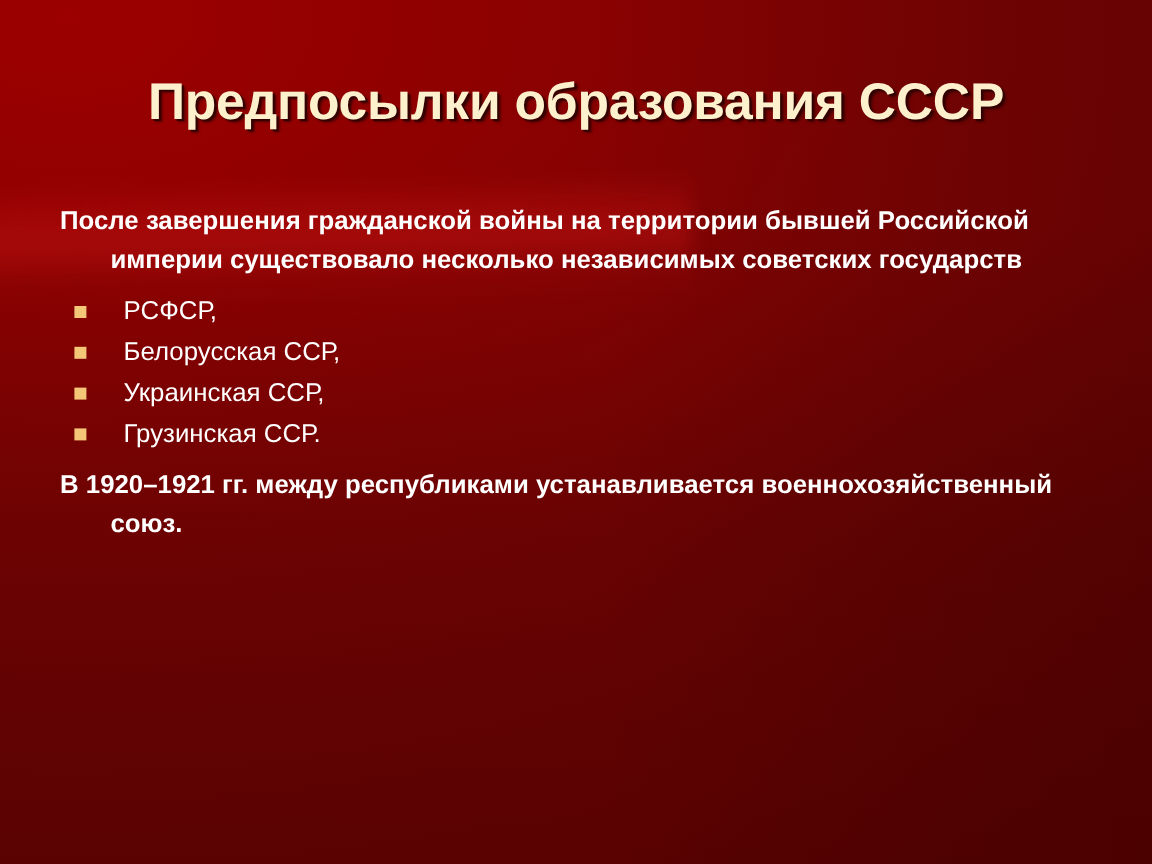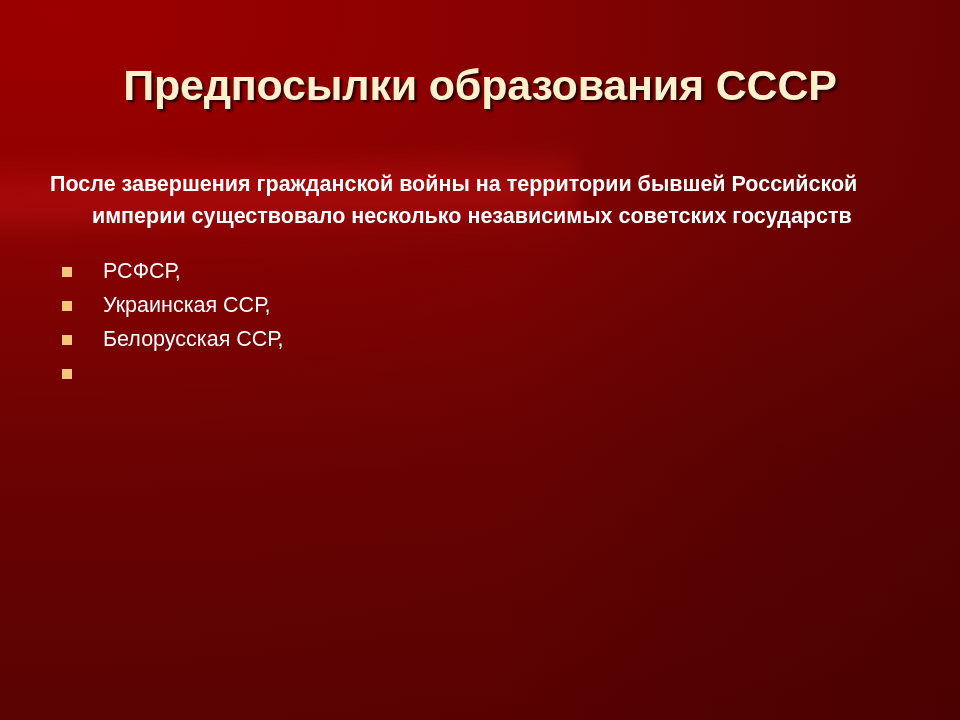--- a/index.html
+++ b/index.html
@@ -113,21 +113,21 @@
 
   
   .para.hang {
     padding-left: 42px;
     text-indent: -42px;
     font-weight: bold;
   }
 
   .bullet-list {
     list-style: none;
-    margin: 16px 0 6px 0;
+    margin: 4px 0 6px 0;
     padding: 0;
   }
   .bullet-item {
     position: relative;
     font-size: 21.5px;
     line-height: 34px;
     height: 34px;
     padding-left: 53px;
     color: #ffffff;
     white-space: nowrap;
@@ -168,31 +168,33 @@
 
     <div class="gap-sm"></div>
 
     <ul class="bullet-list">
       <li class="bullet-item">
         <span class="bullet-marker"></span>
         <span class="bullet-label">РСФСР,</span>
       </li>
       <li class="bullet-item">
         <span class="bullet-marker"></span>
+        <span class="bullet-label">Белорусская ССР,</span>
+      </li>
+      <li class="bullet-item">
+        <span class="bullet-marker"></span>
         <span class="bullet-label">Украинская ССР,</span>
       </li>
       <li class="bullet-item">
         <span class="bullet-marker"></span>
-        <span class="bullet-label">Белорусская ССР,</span>
-      </li>
-      <li class="bullet-item">
-        <span class="bullet-marker"></span>
+        <span class="bullet-label">Грузинская ССР.</span>
       </li>
     </ul>
 
     <div class="gap-sm"></div>
 
+    <p class="para hang">В 1920–1921 гг. между республиками устанавливается военнохозяйственный союз.</p>
 
     <div class="gap-md"></div>
 
 
   </div>
 </div>
 
 </body></html>

